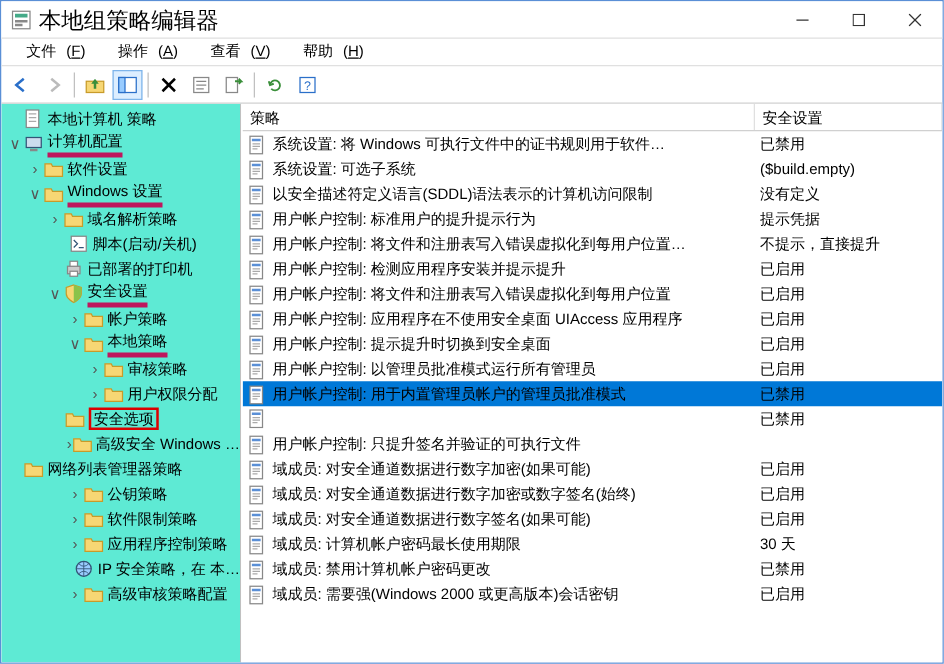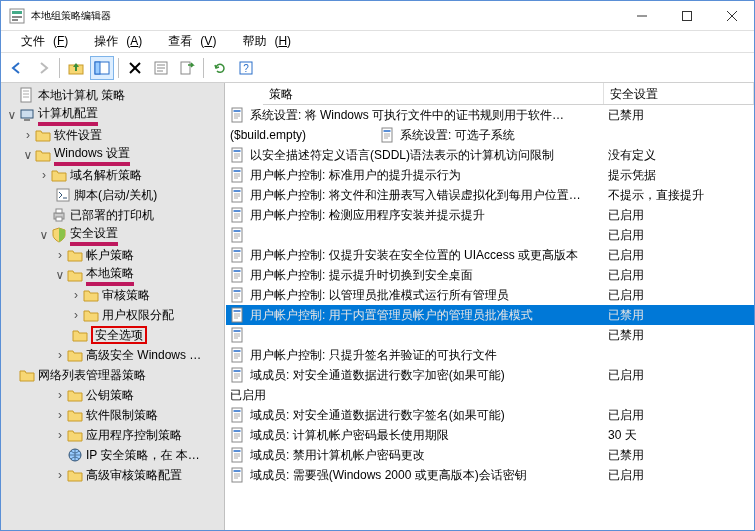--- a/index.html
+++ b/index.html
@@ -1,51 +1,51 @@
 <!DOCTYPE html>
 <html><head>
 <meta charset="utf-8">
 <style>
   * { box-sizing: border-box; margin: 0; padding: 0; }
   body { font-family: "Microsoft YaHei", "Segoe UI", sans-serif; font-size: 12px; background: #fff; width: 755px; height: 531px; overflow: hidden; border: 1px solid #5a8fd6; display: flex; flex-direction: column; }
   
   .titlebar { background: #fff; height: 30px; display: flex; align-items: center; padding-left: 8px; border-bottom: 1px solid #e0e0e0; }
   .titlebar .ticon { width: 16px; height: 16px; margin-right: 6px; }
-  .titlebar .ttext { flex: 1; font-size: 10px; color: #000; }
+  .titlebar .ttext { flex: 1; font-size: 18px; color: #000; }
   .winbtns { display: flex; height: 100%; }
   .winbtn { width: 45px; display: flex; align-items: center; justify-content: center; color: #333; }
   
   .menubar { height: 22px; display: flex; align-items: center; padding: 0 4px; gap: 2px; border-bottom: 1px solid #e0e0e0; font-size: 12px; }
   .menubar span { padding: 2px 8px; text-align: right; }
   .menubar span u { text-decoration: underline; }
   
   .toolbar { height: 30px; display: flex; align-items: center; padding: 0 4px; gap: 2px; border-bottom: 1px solid #d0d0d0; }
   .tbtn { width: 24px; height: 24px; display: flex; align-items: center; justify-content: center; border: 1px solid transparent; }
   .tsep { width: 1px; height: 20px; background: #c0c0c0; margin: 0 2px; }
   
   .content { flex: 1; display: flex; overflow: hidden; }
-  .tree-pane { width: 224px; border-right: 1px solid #c0c0c0; overflow: auto; background: #e5e5e5; padding: 2px 0; }
+  .tree-pane { width: 192px; border-right: 1px solid #c0c0c0; overflow: auto; background: #5eead4; padding: 2px 0; }
   .list-pane { flex: 1; display: flex; flex-direction: column; overflow: hidden; background: #fff; border-left: 1px solid #fff;}
   
   .tree-node { display: flex; align-items: center; height: 20px; padding-left: 4px; white-space: nowrap; position: relative; }
   .tree-node .tw { width: 14px; text-align: center; color: #555; font-size: 12px; cursor: default; }
   .tree-node .nicon { width: 16px; height: 16px; margin-right: 3px; flex-shrink: 0; }
   .tree-node .nlabel { font-size: 12px; }
   .underline-red { border-bottom: 4px solid #be185d; }
   .box-red { border: 2px solid #d00; padding: 0 2px; }
   
-  .list-header { display: flex; height: 22px; border-bottom: 1px solid #d0d0d0; background: #fff; margin-left: 37px; }
+  .list-header { display: flex; height: 22px; border-bottom: 1px solid #d0d0d0; background: #fff; }
   .list-header .col { padding: 3px 6px; border-right: 1px solid #e0e0e0; font-size: 12px; }
   .col-policy { flex: 1; }
   .col-setting { width: 150px; }
   
   .list-body { flex: 1; overflow-x: hidden; overflow-y: scroll; }
   .list-row { display: flex; height: 20px; align-items: center; }
-  .list-row.selected { background: #0078d7; color: #e5e5e5; }
-  .list-row .cell { padding: 0 4px; white-space: nowrap; overflow: hidden; text-overflow: ellipsis; font-size: 12px; display: flex; align-items: flex-start; }
+  .list-row.selected { background: #0078d7; color: #000000; }
+  .list-row .cell { padding: 0 4px; white-space: nowrap; overflow: hidden; text-overflow: ellipsis; font-size: 12px; display: flex; align-items: flex-end; }
   .list-row .cell .ricon { width: 16px; height: 16px; margin-right: 4px; flex-shrink: 0; }
   
   
   .svg { display: block; }
   
   
   ::-webkit-scrollbar { width: 17px; height: 17px; }
   ::-webkit-scrollbar-track { background: #f0f0f0; }
   ::-webkit-scrollbar-thumb { background: #c0c0c0; border: 1px solid #a0a0a0; }
   ::-webkit-scrollbar-button { background: #f0f0f0; border: 1px solid #c0c0c0; height: 17px; width:17px; }
@@ -236,21 +236,21 @@
         </svg>
         <span class="nlabel ">审核策略</span>
       </div>
       <div class="tree-node" style="padding-left:68px">
         <span class="tw">›</span>
         <svg class="nicon svg" viewBox="0 0 16 16">
           <path d="M1 4 h5 l1 2 h8 v8 h-14 z" fill="#f7d774" stroke="#c89b2a"></path>
         </svg>
         <span class="nlabel ">用户权限分配</span>
       </div>
-      <div class="tree-node" style="padding-left:57px">
+      <div class="tree-node" style="padding-left:37px">
         <span class="tw"></span>
         <svg class="nicon svg" viewBox="0 0 16 16">
           <path d="M1 4 h5 l1 2 h8 v8 h-14 z" fill="#f7d774" stroke="#c89b2a"></path>
         </svg>
         <span class="nlabel "><span class="box-red">安全选项</span></span>
       </div>
       <div class="tree-node" style="padding-left:52px">
         <span class="tw">›</span>
         <svg class="nicon svg" viewBox="0 0 16 16">
           <path d="M1 4 h5 l1 2 h8 v8 h-14 z" fill="#f7d774" stroke="#c89b2a"></path>
@@ -315,31 +315,31 @@
               <rect x="3.5" y="3" width="7" height="2" fill="#5a8fd6"></rect>
               <line x1="4" y1="7" x2="10" y2="7" stroke="#aaa"></line>
               <line x1="4" y1="9" x2="10" y2="9" stroke="#aaa"></line>
               <line x1="4" y1="11" x2="8" y2="11" stroke="#aaa"></line>
             </svg>
             <span>系统设置: 将 Windows 可执行文件中的证书规则用于软件…</span>
           </div>
     <div class="cell col-setting">已禁用</div>
   </div>
         <div class="list-row">
+    <div class="cell col-policy">
+            <svg class="ricon svg" viewBox="0 0 16 16">
+              <rect x="2" y="1" width="10" height="14" fill="#fff" stroke="#888"></rect>
+              <rect x="3.5" y="3" width="7" height="2" fill="#5a8fd6"></rect>
+              <line x1="4" y1="7" x2="10" y2="7" stroke="#aaa"></line>
+              <line x1="4" y1="9" x2="10" y2="9" stroke="#aaa"></line>
+              <line x1="4" y1="11" x2="8" y2="11" stroke="#aaa"></line>
+            </svg>
+            <span>系统设置: 可选子系统</span>
+          </div>
     <div class="cell col-setting">($build.empty)</div>
-    <div class="cell col-policy">
-            <svg class="ricon svg" viewBox="0 0 16 16">
-              <rect x="2" y="1" width="10" height="14" fill="#fff" stroke="#888"></rect>
-              <rect x="3.5" y="3" width="7" height="2" fill="#5a8fd6"></rect>
-              <line x1="4" y1="7" x2="10" y2="7" stroke="#aaa"></line>
-              <line x1="4" y1="9" x2="10" y2="9" stroke="#aaa"></line>
-              <line x1="4" y1="11" x2="8" y2="11" stroke="#aaa"></line>
-            </svg>
-            <span>系统设置: 可选子系统</span>
-          </div>
   </div>
         <div class="list-row">
     <div class="cell col-policy">
             <svg class="ricon svg" viewBox="0 0 16 16">
               <rect x="2" y="1" width="10" height="14" fill="#fff" stroke="#888"></rect>
               <rect x="3.5" y="3" width="7" height="2" fill="#5a8fd6"></rect>
               <line x1="4" y1="7" x2="10" y2="7" stroke="#aaa"></line>
               <line x1="4" y1="9" x2="10" y2="9" stroke="#aaa"></line>
               <line x1="4" y1="11" x2="8" y2="11" stroke="#aaa"></line>
             </svg>
@@ -388,33 +388,34 @@
   </div>
         <div class="list-row">
     <div class="cell col-policy">
             <svg class="ricon svg" viewBox="0 0 16 16">
               <rect x="2" y="1" width="10" height="14" fill="#fff" stroke="#888"></rect>
               <rect x="3.5" y="3" width="7" height="2" fill="#5a8fd6"></rect>
               <line x1="4" y1="7" x2="10" y2="7" stroke="#aaa"></line>
               <line x1="4" y1="9" x2="10" y2="9" stroke="#aaa"></line>
               <line x1="4" y1="11" x2="8" y2="11" stroke="#aaa"></line>
             </svg>
-          </div>
-    <div class="cell col-setting">已启用</div>
-  </div>
-        <div class="list-row">
-    <div class="cell col-policy">
-            <svg class="ricon svg" viewBox="0 0 16 16">
-              <rect x="2" y="1" width="10" height="14" fill="#fff" stroke="#888"></rect>
-              <rect x="3.5" y="3" width="7" height="2" fill="#5a8fd6"></rect>
-              <line x1="4" y1="7" x2="10" y2="7" stroke="#aaa"></line>
-              <line x1="4" y1="9" x2="10" y2="9" stroke="#aaa"></line>
-              <line x1="4" y1="11" x2="8" y2="11" stroke="#aaa"></line>
-            </svg>
-            <span>用户帐户控制: 仅提升安装在安全位置的 UIAccess 或更高版本</span>
+            <span>用户帐户控制: 将文件和注册表写入错误虚拟化到每用户位置</span>
+          </div>
+    <div class="cell col-setting">已启用</div>
+  </div>
+        <div class="list-row">
+    <div class="cell col-policy">
+            <svg class="ricon svg" viewBox="0 0 16 16">
+              <rect x="2" y="1" width="10" height="14" fill="#fff" stroke="#888"></rect>
+              <rect x="3.5" y="3" width="7" height="2" fill="#5a8fd6"></rect>
+              <line x1="4" y1="7" x2="10" y2="7" stroke="#aaa"></line>
+              <line x1="4" y1="9" x2="10" y2="9" stroke="#aaa"></line>
+              <line x1="4" y1="11" x2="8" y2="11" stroke="#aaa"></line>
+            </svg>
+            <span>用户帐户控制: 应用程序在不使用安全桌面 UIAccess 应用程序</span>
           </div>
     <div class="cell col-setting">已启用</div>
   </div>
         <div class="list-row">
     <div class="cell col-policy">
             <svg class="ricon svg" viewBox="0 0 16 16">
               <rect x="2" y="1" width="10" height="14" fill="#fff" stroke="#888"></rect>
               <rect x="3.5" y="3" width="7" height="2" fill="#5a8fd6"></rect>
               <line x1="4" y1="7" x2="10" y2="7" stroke="#aaa"></line>
               <line x1="4" y1="9" x2="10" y2="9" stroke="#aaa"></line>
@@ -482,20 +483,30 @@
               <rect x="3.5" y="3" width="7" height="2" fill="#5a8fd6"></rect>
               <line x1="4" y1="7" x2="10" y2="7" stroke="#aaa"></line>
               <line x1="4" y1="9" x2="10" y2="9" stroke="#aaa"></line>
               <line x1="4" y1="11" x2="8" y2="11" stroke="#aaa"></line>
             </svg>
             <span>域成员: 对安全通道数据进行数字加密(如果可能)</span>
           </div>
     <div class="cell col-setting">已启用</div>
   </div>
         <div class="list-row">
+    <div class="cell col-policy">
+            <svg class="ricon svg" viewBox="0 0 16 16">
+              <rect x="2" y="1" width="10" height="14" fill="#fff" stroke="#888"></rect>
+              <rect x="3.5" y="3" width="7" height="2" fill="#5a8fd6"></rect>
+              <line x1="4" y1="7" x2="10" y2="7" stroke="#aaa"></line>
+              <line x1="4" y1="9" x2="10" y2="9" stroke="#aaa"></line>
+              <line x1="4" y1="11" x2="8" y2="11" stroke="#aaa"></line>
+            </svg>
+            <span>域成员: 对安全通道数据进行数字加密或数字签名(始终)</span>
+          </div>
     <div class="cell col-setting">已启用</div>
   </div>
         <div class="list-row">
     <div class="cell col-policy">
             <svg class="ricon svg" viewBox="0 0 16 16">
               <rect x="2" y="1" width="10" height="14" fill="#fff" stroke="#888"></rect>
               <rect x="3.5" y="3" width="7" height="2" fill="#5a8fd6"></rect>
               <line x1="4" y1="7" x2="10" y2="7" stroke="#aaa"></line>
               <line x1="4" y1="9" x2="10" y2="9" stroke="#aaa"></line>
               <line x1="4" y1="11" x2="8" y2="11" stroke="#aaa"></line>

